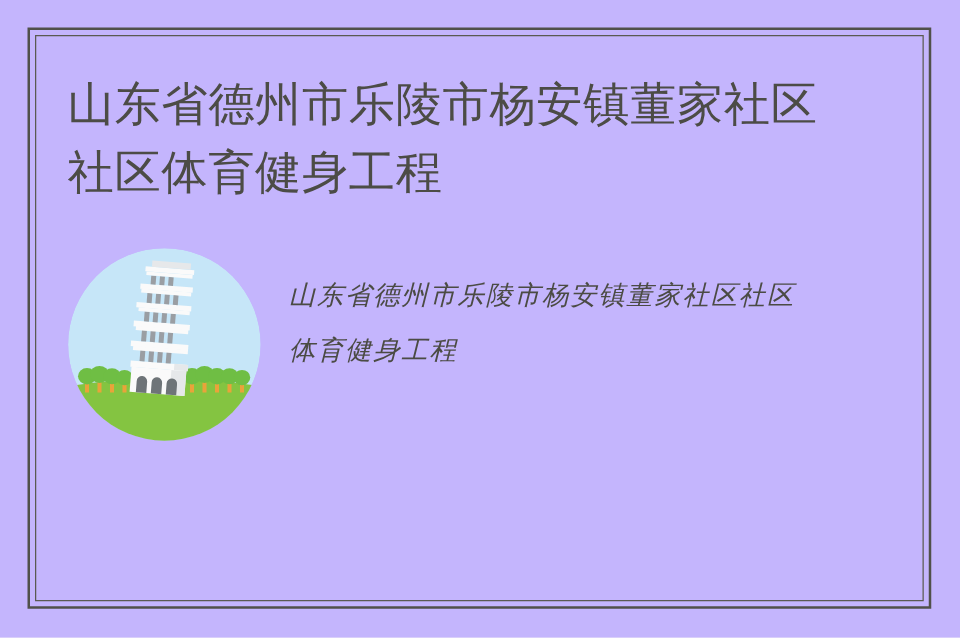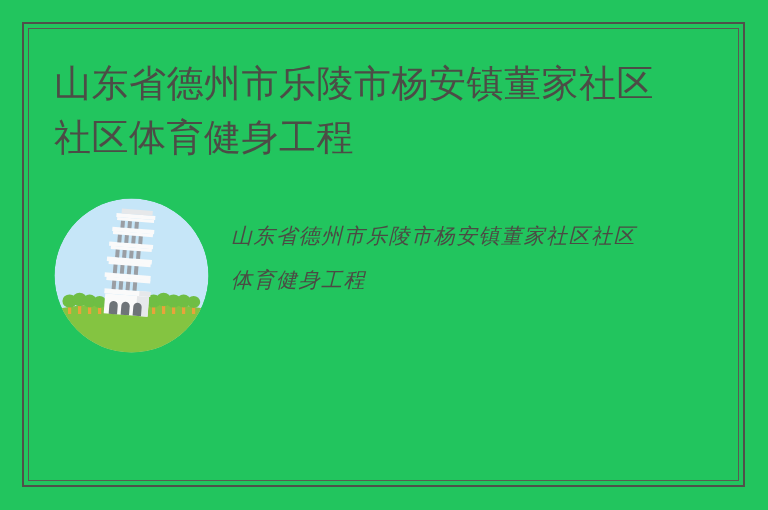--- a/index.html
+++ b/index.html
@@ -11,21 +11,21 @@
     height: 510px;
     background: #FDFDF6;
     font-family: "Liberation Sans", "DejaVu Sans", sans-serif;
     overflow: hidden;
   }
 
   .page {
     position: relative;
     width: 768px;
     height: 510px;
-    background: #22c55e;
+    background: #c4b5fd;
     box-sizing: border-box;
   }
 
   
   .frame-outer {
     position: absolute;
     left: 22px;
     top: 22px;
     width: 723px;
     height: 465px;

